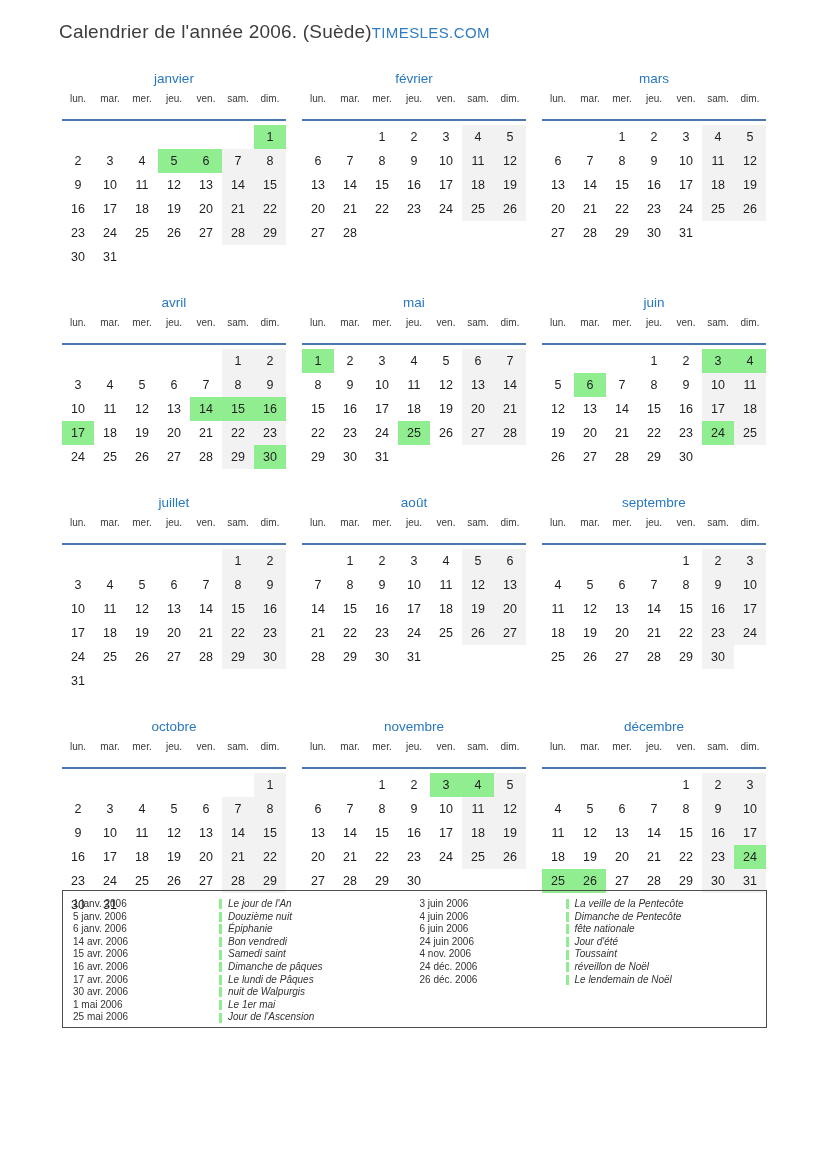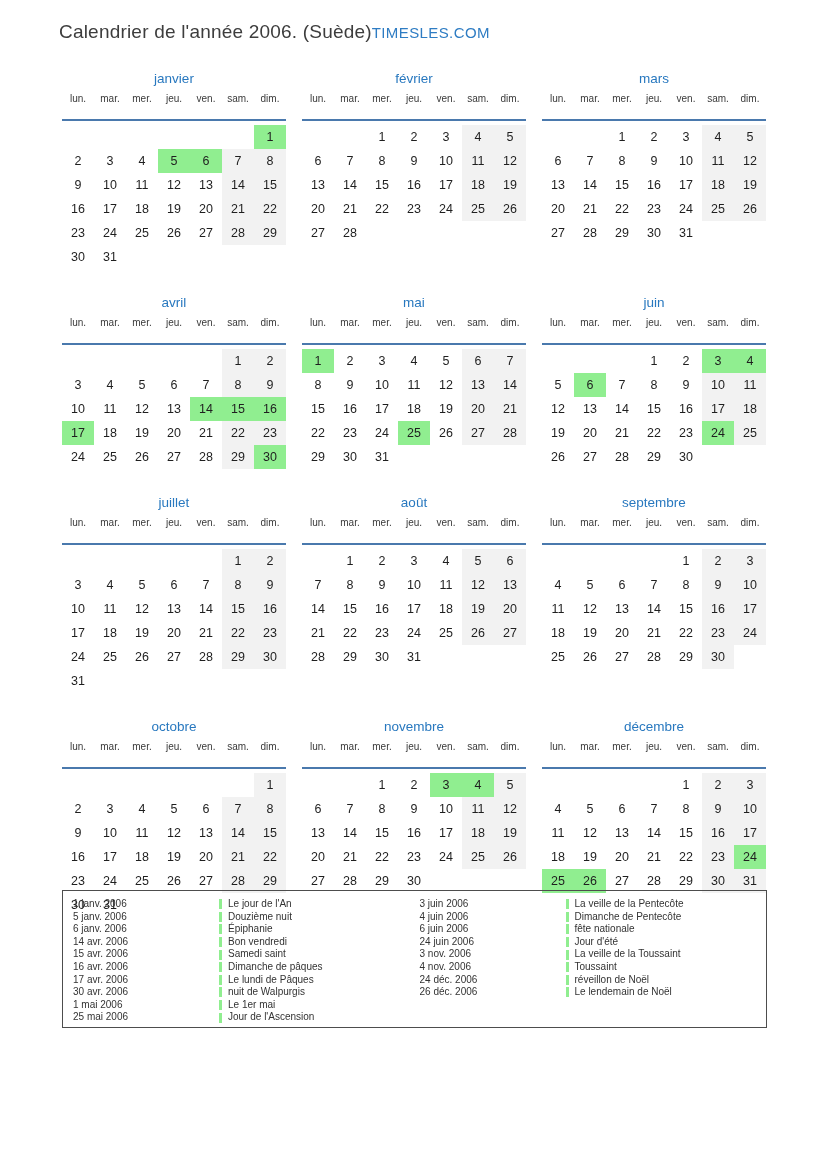--- a/index.html
+++ b/index.html
@@ -61,21 +61,21 @@
     border:1px solid var(--border-dark);
     padding:7px 0 0 10px;
     display:grid;grid-template-columns:1fr 1fr;align-content:start;
   }
   .legend-col{display:block;}
   .legend-row{
     display:grid;grid-template-columns:146px 1fr;
     font-size:10px;line-height:12.6px;color:#333;
   }
   .legend-date{white-space:nowrap;}
-  .legend-label-wrap{display:flex;align-items:center;}
+  .legend-label-wrap{display:flex;align-items:center;font-style:italic;}
   .tick{
     display:inline-block;width:3px;height:10px;
     background:var(--holiday-green);margin-right:6px;flex:0 0 3px;
   }
   .legend-text{white-space:nowrap;}
 </style>
 </head>
 <body>
 
 <div class="page-header">
@@ -791,27 +791,20 @@
         </span>
       </div>
       <div class="legend-row">
         <span class="legend-date">24 juin 2006</span>
         <span class="legend-label-wrap">
           <span class="tick"></span>
           <span class="legend-text">Jour d'été</span>
         </span>
       </div>
       <div class="legend-row">
-        <span class="legend-date">3 nov. 2006</span>
-        <span class="legend-label-wrap">
-          <span class="tick"></span>
-          <span class="legend-text">La veille de la Toussaint</span>
-        </span>
-      </div>
-      <div class="legend-row">
         <span class="legend-date">4 nov. 2006</span>
         <span class="legend-label-wrap">
           <span class="tick"></span>
           <span class="legend-text">Toussaint</span>
         </span>
       </div>
       <div class="legend-row">
         <span class="legend-date">24 déc. 2006</span>
         <span class="legend-label-wrap">
           <span class="tick"></span>

